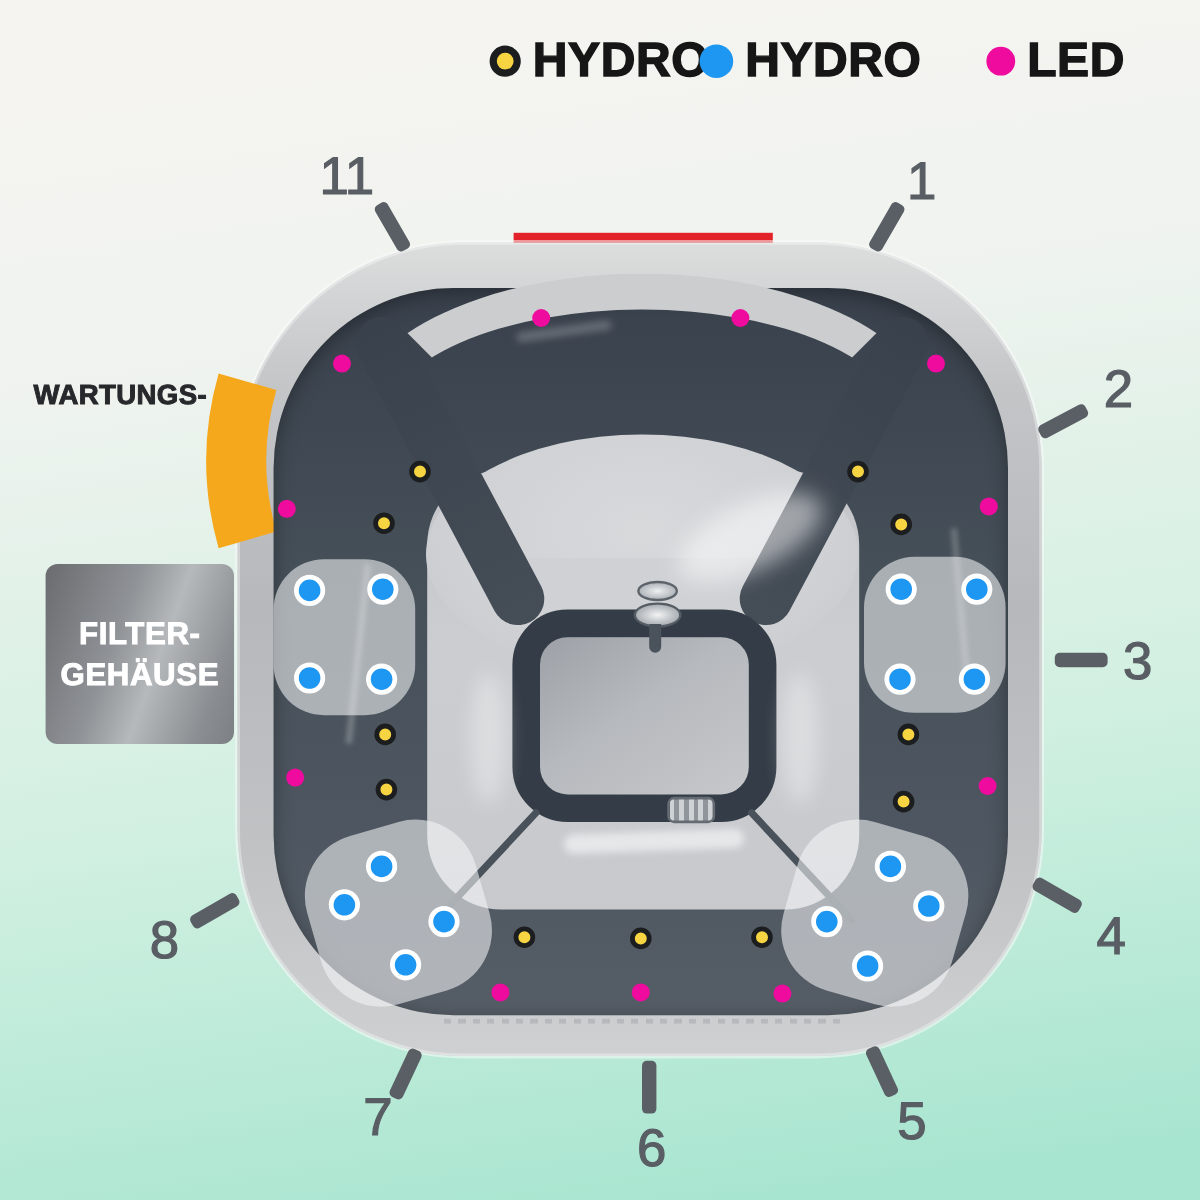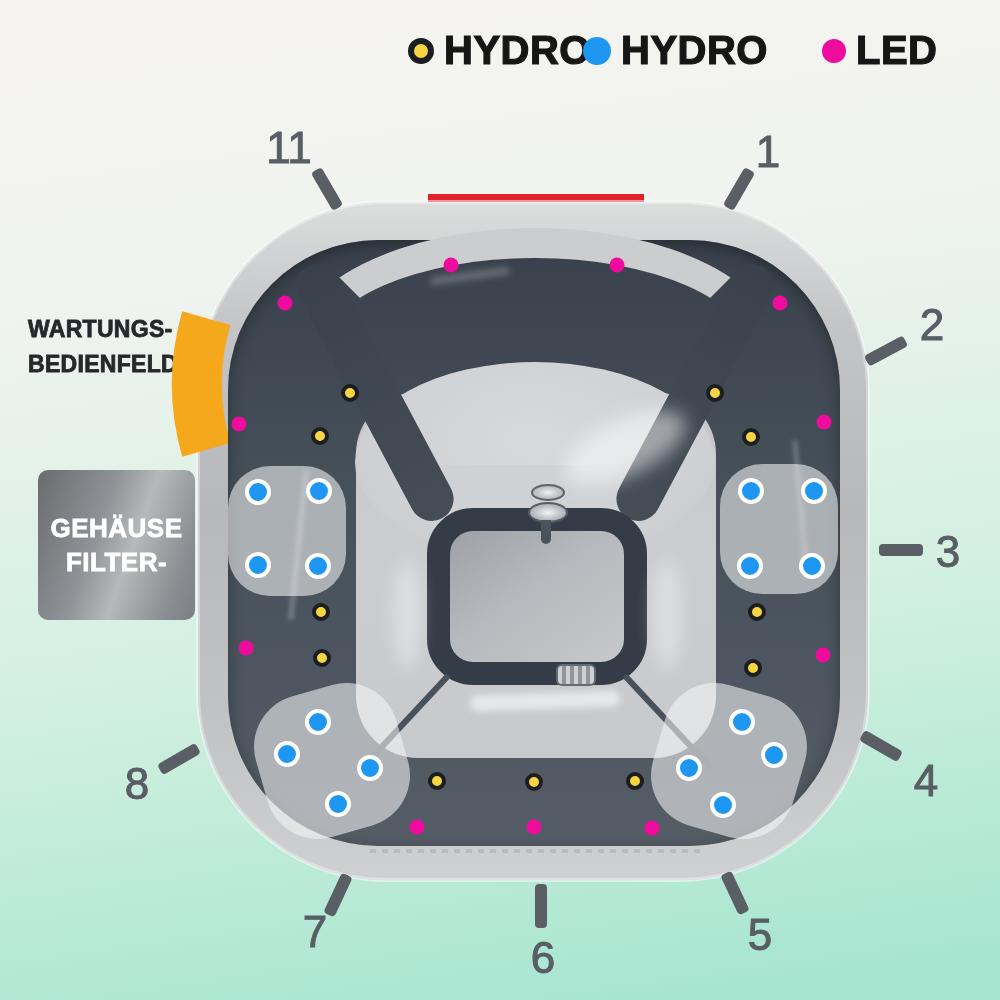--- a/index.html
+++ b/index.html
@@ -95,26 +95,25 @@
   </div>
   <div class="legend-item" style="left:583px;top:28px">
     <span class="legend-dot ld-hydro" style="background: rgb(30, 151, 243);"></span>
     <span>HYDRO</span>
   </div>
 
   <div class="stove-bar"></div>
 
   <div class="maint">
     <div>WARTUNGS-</div>
-    <div>BEDIENFELD</div>
   </div>
 
   <div class="filter-box">
+    <div>FILTER-</div>
     <div>GEHÄUSE</div>
-    <div>FILTER-</div>
   </div>
 
   <div class="rim"></div>
 
   <svg class="abs" style="left:0;top:0" width="1000" height="1000">
     <path d="M182.2 311.2 A264 264 0 0 0 182.2 456.8 L230.3 443 A214 214 0 0 1 230.3 325 Z" fill="#f6a81c"></path>
   </svg>
 
   <div class="dark"></div>
   <div class="ledge"></div>

